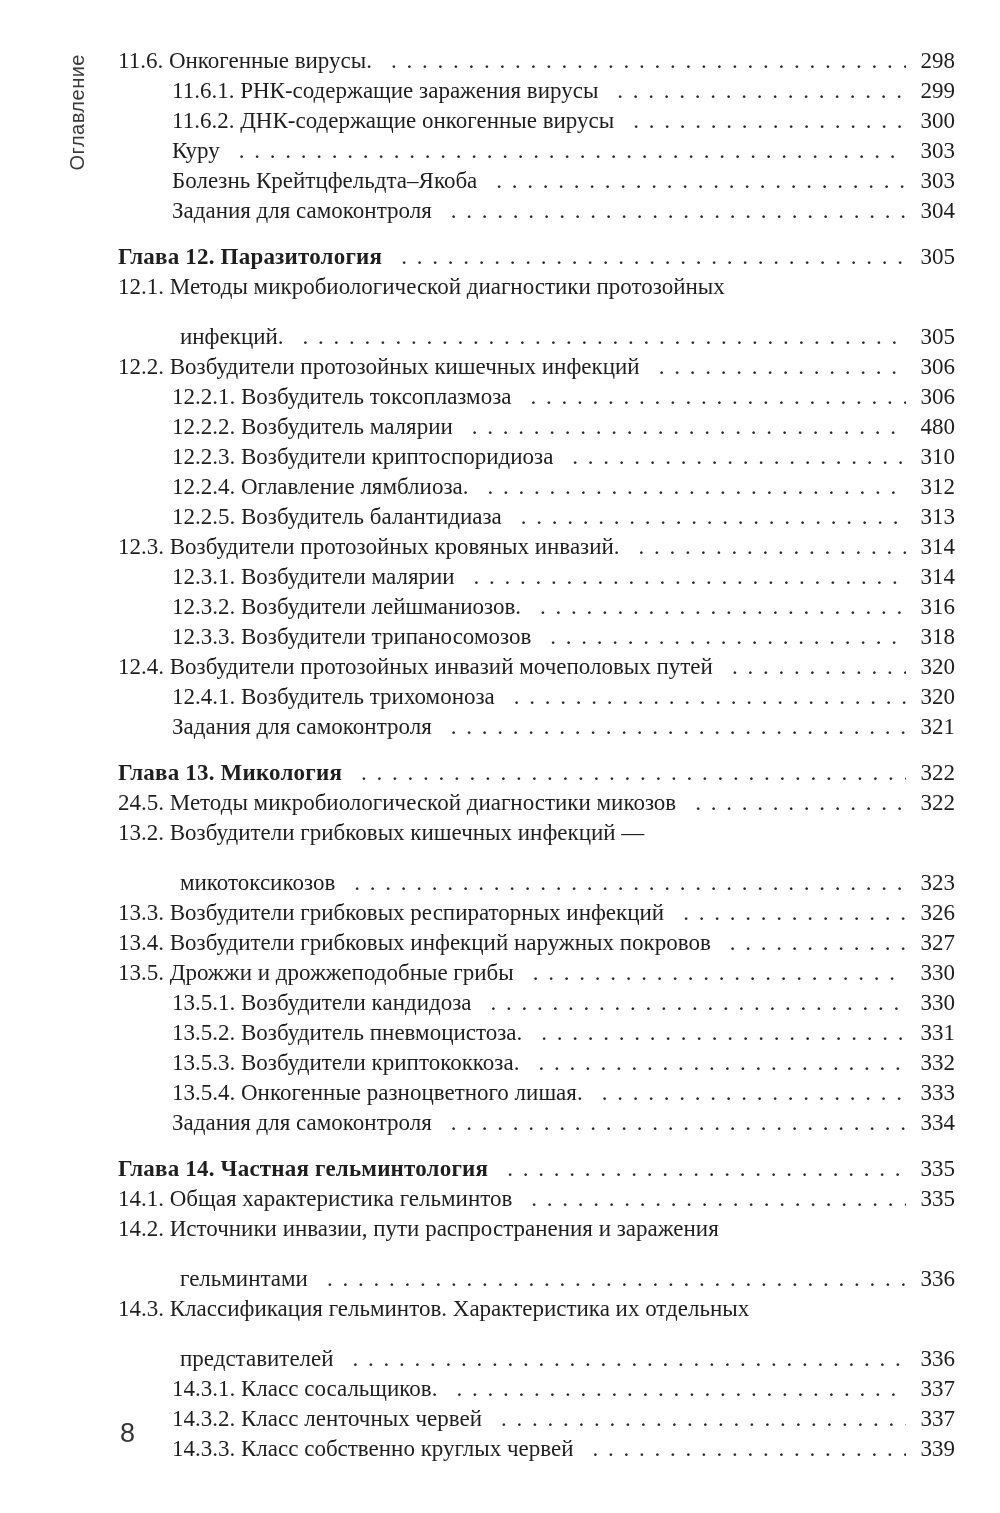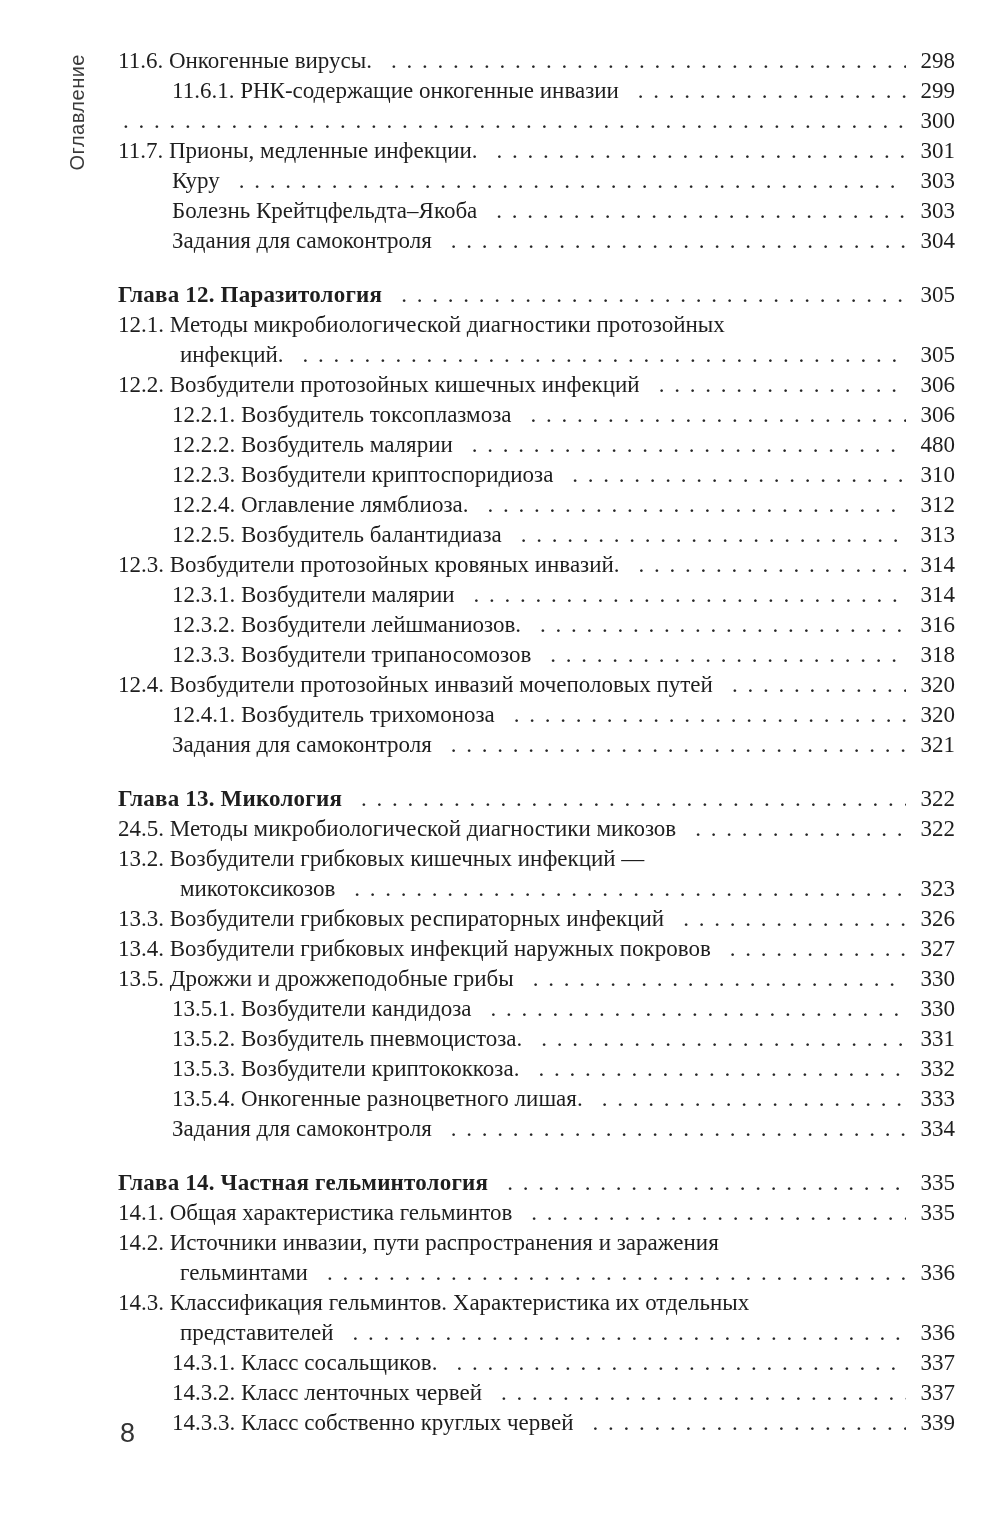--- a/index.html
+++ b/index.html
@@ -41,23 +41,23 @@
     top: 46px;
   }
   .row {
     display: flex;
     align-items: baseline;
     line-height: 30px;
     font-size: 23px;
     white-space: nowrap;
     gap: 14px;
   }
-  .row.gap { margin-top: 24px; }
+  .row.gap { margin-top: 16px; }
   .row.i1 .t { padding-left: 54px; }
-  .row.ic .t { padding-left: 62px; }
+  .row.ic .t { padding-left: 62px; margin-top: 20px; }
   .row.bold .t { font-weight: 700; letter-spacing: 0.2px; }
   .t { flex: 0 0 auto; }
   .dots {
     flex: 1 1 auto;
     overflow: hidden;
     margin-left: 5px;
     margin-right: 1px;
     min-width: 8px;
   }
   .dots::after {
@@ -84,32 +84,28 @@
 <div class="page">
   <div class="side-label">Оглавление</div>
 
   <div class="toc">
       <div class="row i0">
         <span class="t">11.6. Онкогенные вирусы.</span>
         <span class="dots"></span>
         <span class="pg">298</span>
       </div>
       <div class="row i1">
-        <span class="t">11.6.1. РНК-содержащие онкогенные инвазии</span>
+        <span class="t">11.6.1. РНК-содержащие заражения вирусы</span>
         <span class="dots"></span>
         <span class="pg">299</span>
       </div>
       <div class="row i1">
+        <span class="t">11.6.2. ДНК-содержащие онкогенные вирусы</span>
         <span class="dots"></span>
         <span class="pg">300</span>
-      </div>
-      <div class="row i0">
-        <span class="t">11.7. Прионы, медленные инфекции.</span>
-        <span class="dots"></span>
-        <span class="pg">301</span>
       </div>
       <div class="row i1">
         <span class="t">Куру</span>
         <span class="dots"></span>
         <span class="pg">303</span>
       </div>
       <div class="row i1">
         <span class="t">Болезнь Крейтцфельдта–Якоба</span>
         <span class="dots"></span>
         <span class="pg">303</span>

